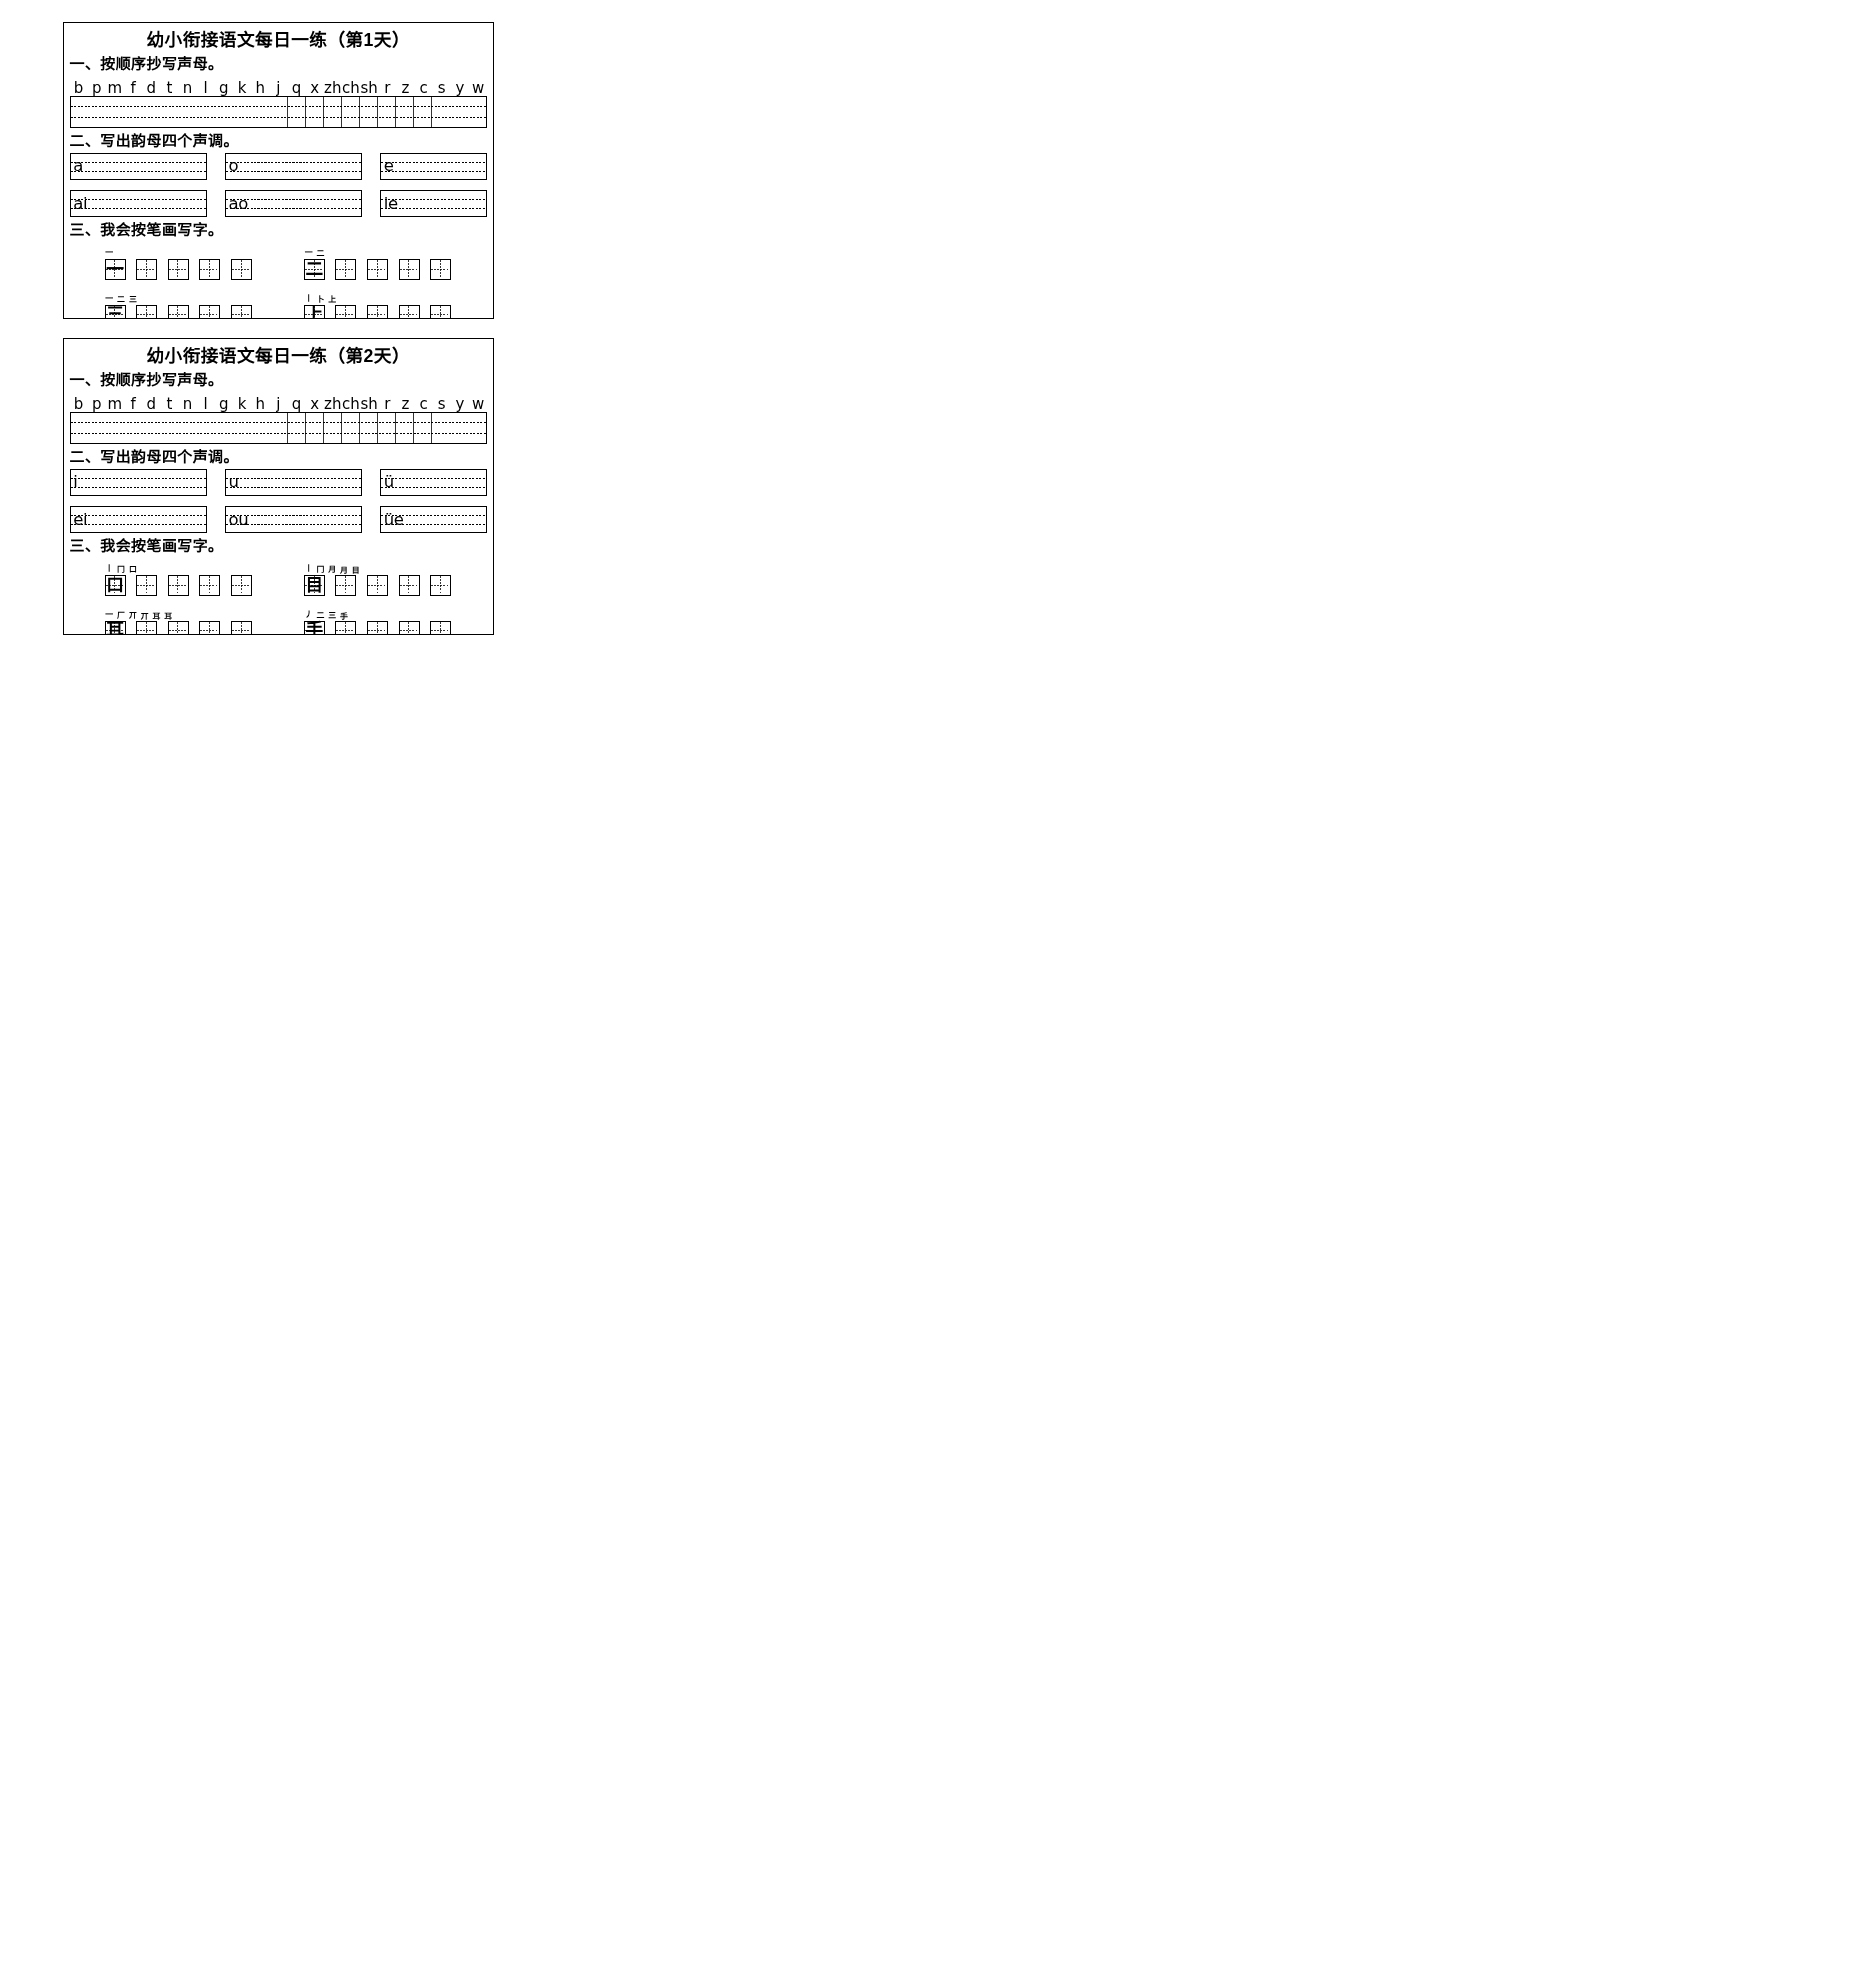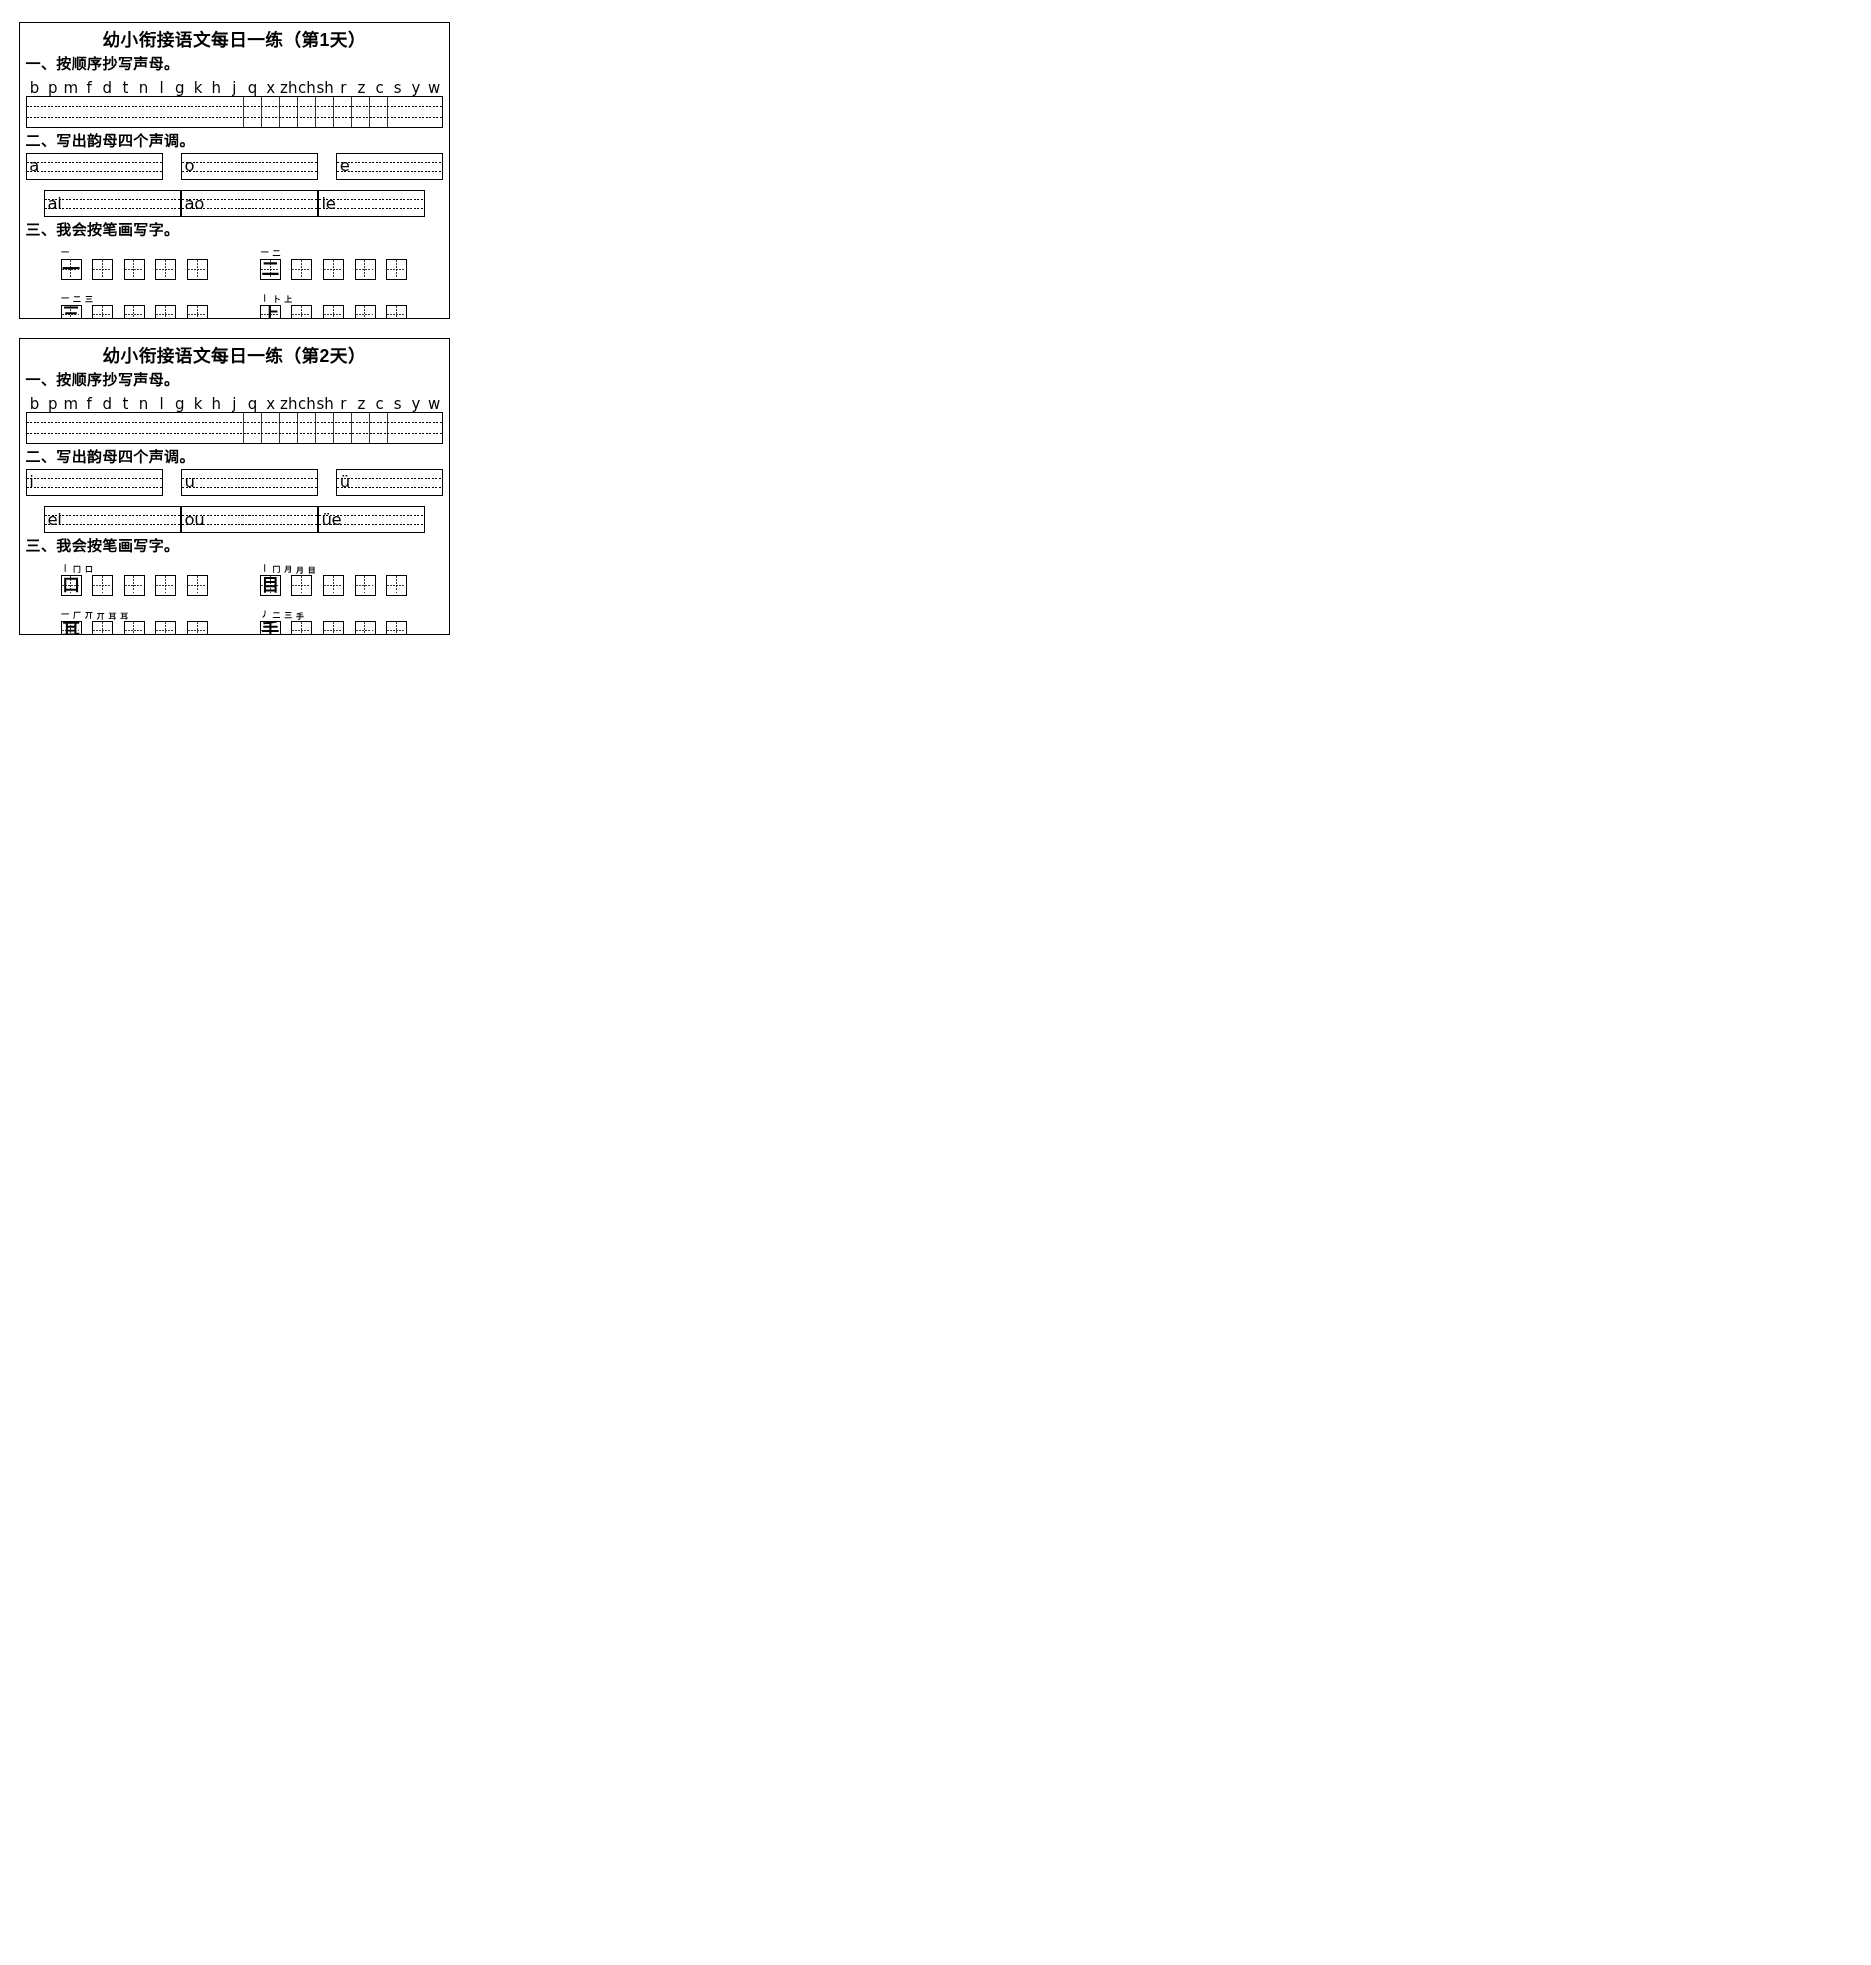--- a/index.html
+++ b/index.html
@@ -1,19 +1,19 @@
 <!DOCTYPE html>
 <html lang="zh-CN" style="font-size:6.3px"><head>
 <meta charset="utf-8">
 <style>
   html,body{margin:0;padding:0;background:#ffffff;}
   .page{
     width:468px;height:662px;box-sizing:border-box;
     padding:22px 18.5px 23.6px 19px;background:#fff;
-    font-family:"Liberation Sans","DejaVu Sans",sans-serif;color:#000;
+    font-family:"Liberation Sans","DejaVu Sans",sans-serif;color:#000;margin-left:44px;
   }
   .panel{
     box-sizing:border-box;height:297px;
     border:1.6px solid #000;border-left-width:1.2px;border-right-width:1.2px;
     padding:1.6px 5.5px 0 5.5px;background:#fff;overflow:hidden;
   }
   .panel.day1{margin-bottom:19px;}
   .title{
     margin:5.5px 0 0;text-align:center;
     font-family:"Liberation Sans","DejaVu Sans",sans-serif;
@@ -37,21 +37,21 @@
     background-image:
       repeating-linear-gradient(90deg,#000 0 2px,transparent 2px 3.5px),
       repeating-linear-gradient(90deg,#000 0 2px,transparent 2px 3.5px),
       repeating-linear-gradient(90deg,transparent 0 calc(100%/23 - 0.4px),#333 calc(100%/23 - 0.4px) calc(100%/23));
     background-size:100% 1.2px,100% 1.2px,100% 100%;
     background-position:0 9.8px,0 20px,0 0;
     background-repeat:no-repeat,no-repeat,no-repeat;
   }
   
   .vrow{display:flex;justify-content:space-between;margin-top:3.1px;}
-  .vrow.second{margin-top:10.2px;justify-content:center;}
+  .vrow.second{margin-top:10.2px;}
   .fourline{
     position:relative;height:27px;box-sizing:border-box;
     border:1.2px solid #000;border-left-width:0.8px;border-right-width:0.8px;
     background-image:
       repeating-linear-gradient(90deg,#000 0 2px,transparent 2px 3.5px),
       repeating-linear-gradient(90deg,#000 0 2px,transparent 2px 3.5px),
       repeating-linear-gradient(90deg,transparent 0 calc(20% - 0.4px),#333 calc(20% - 0.4px) 20%);
     background-size:100% 1.2px,100% 1.2px,100% 100%;
     background-position:0 7.9px,0 16.5px,0 0;
     background-repeat:no-repeat,no-repeat,no-repeat;

